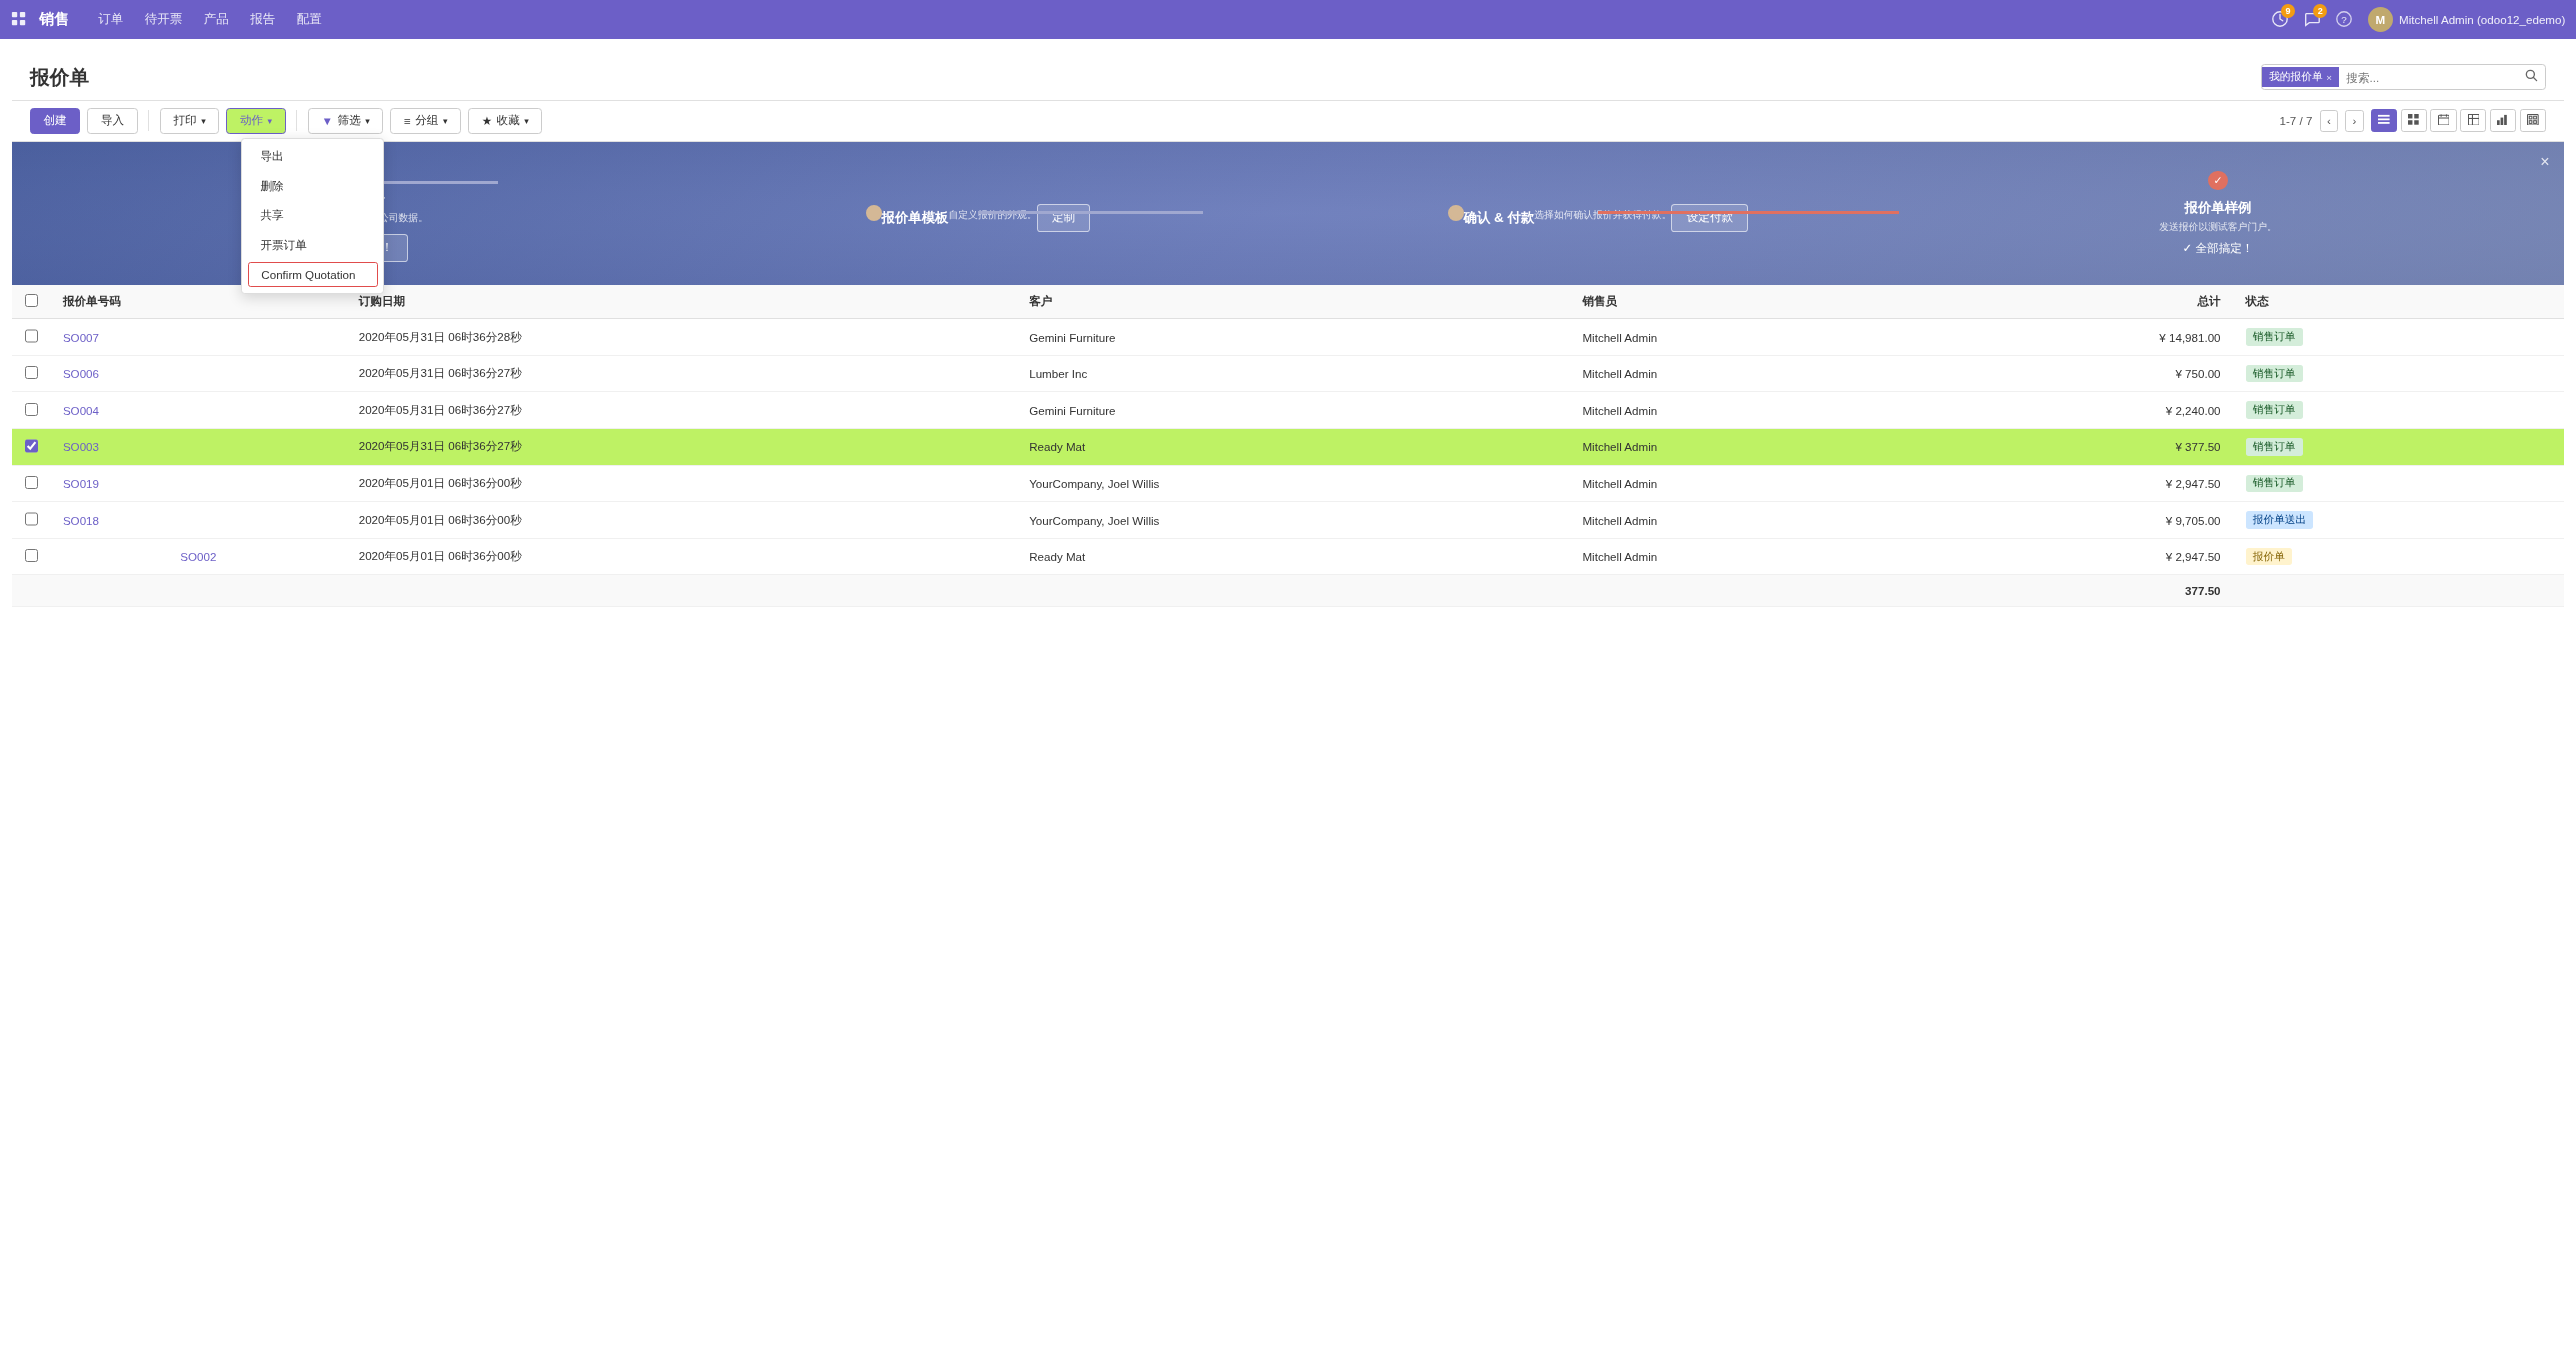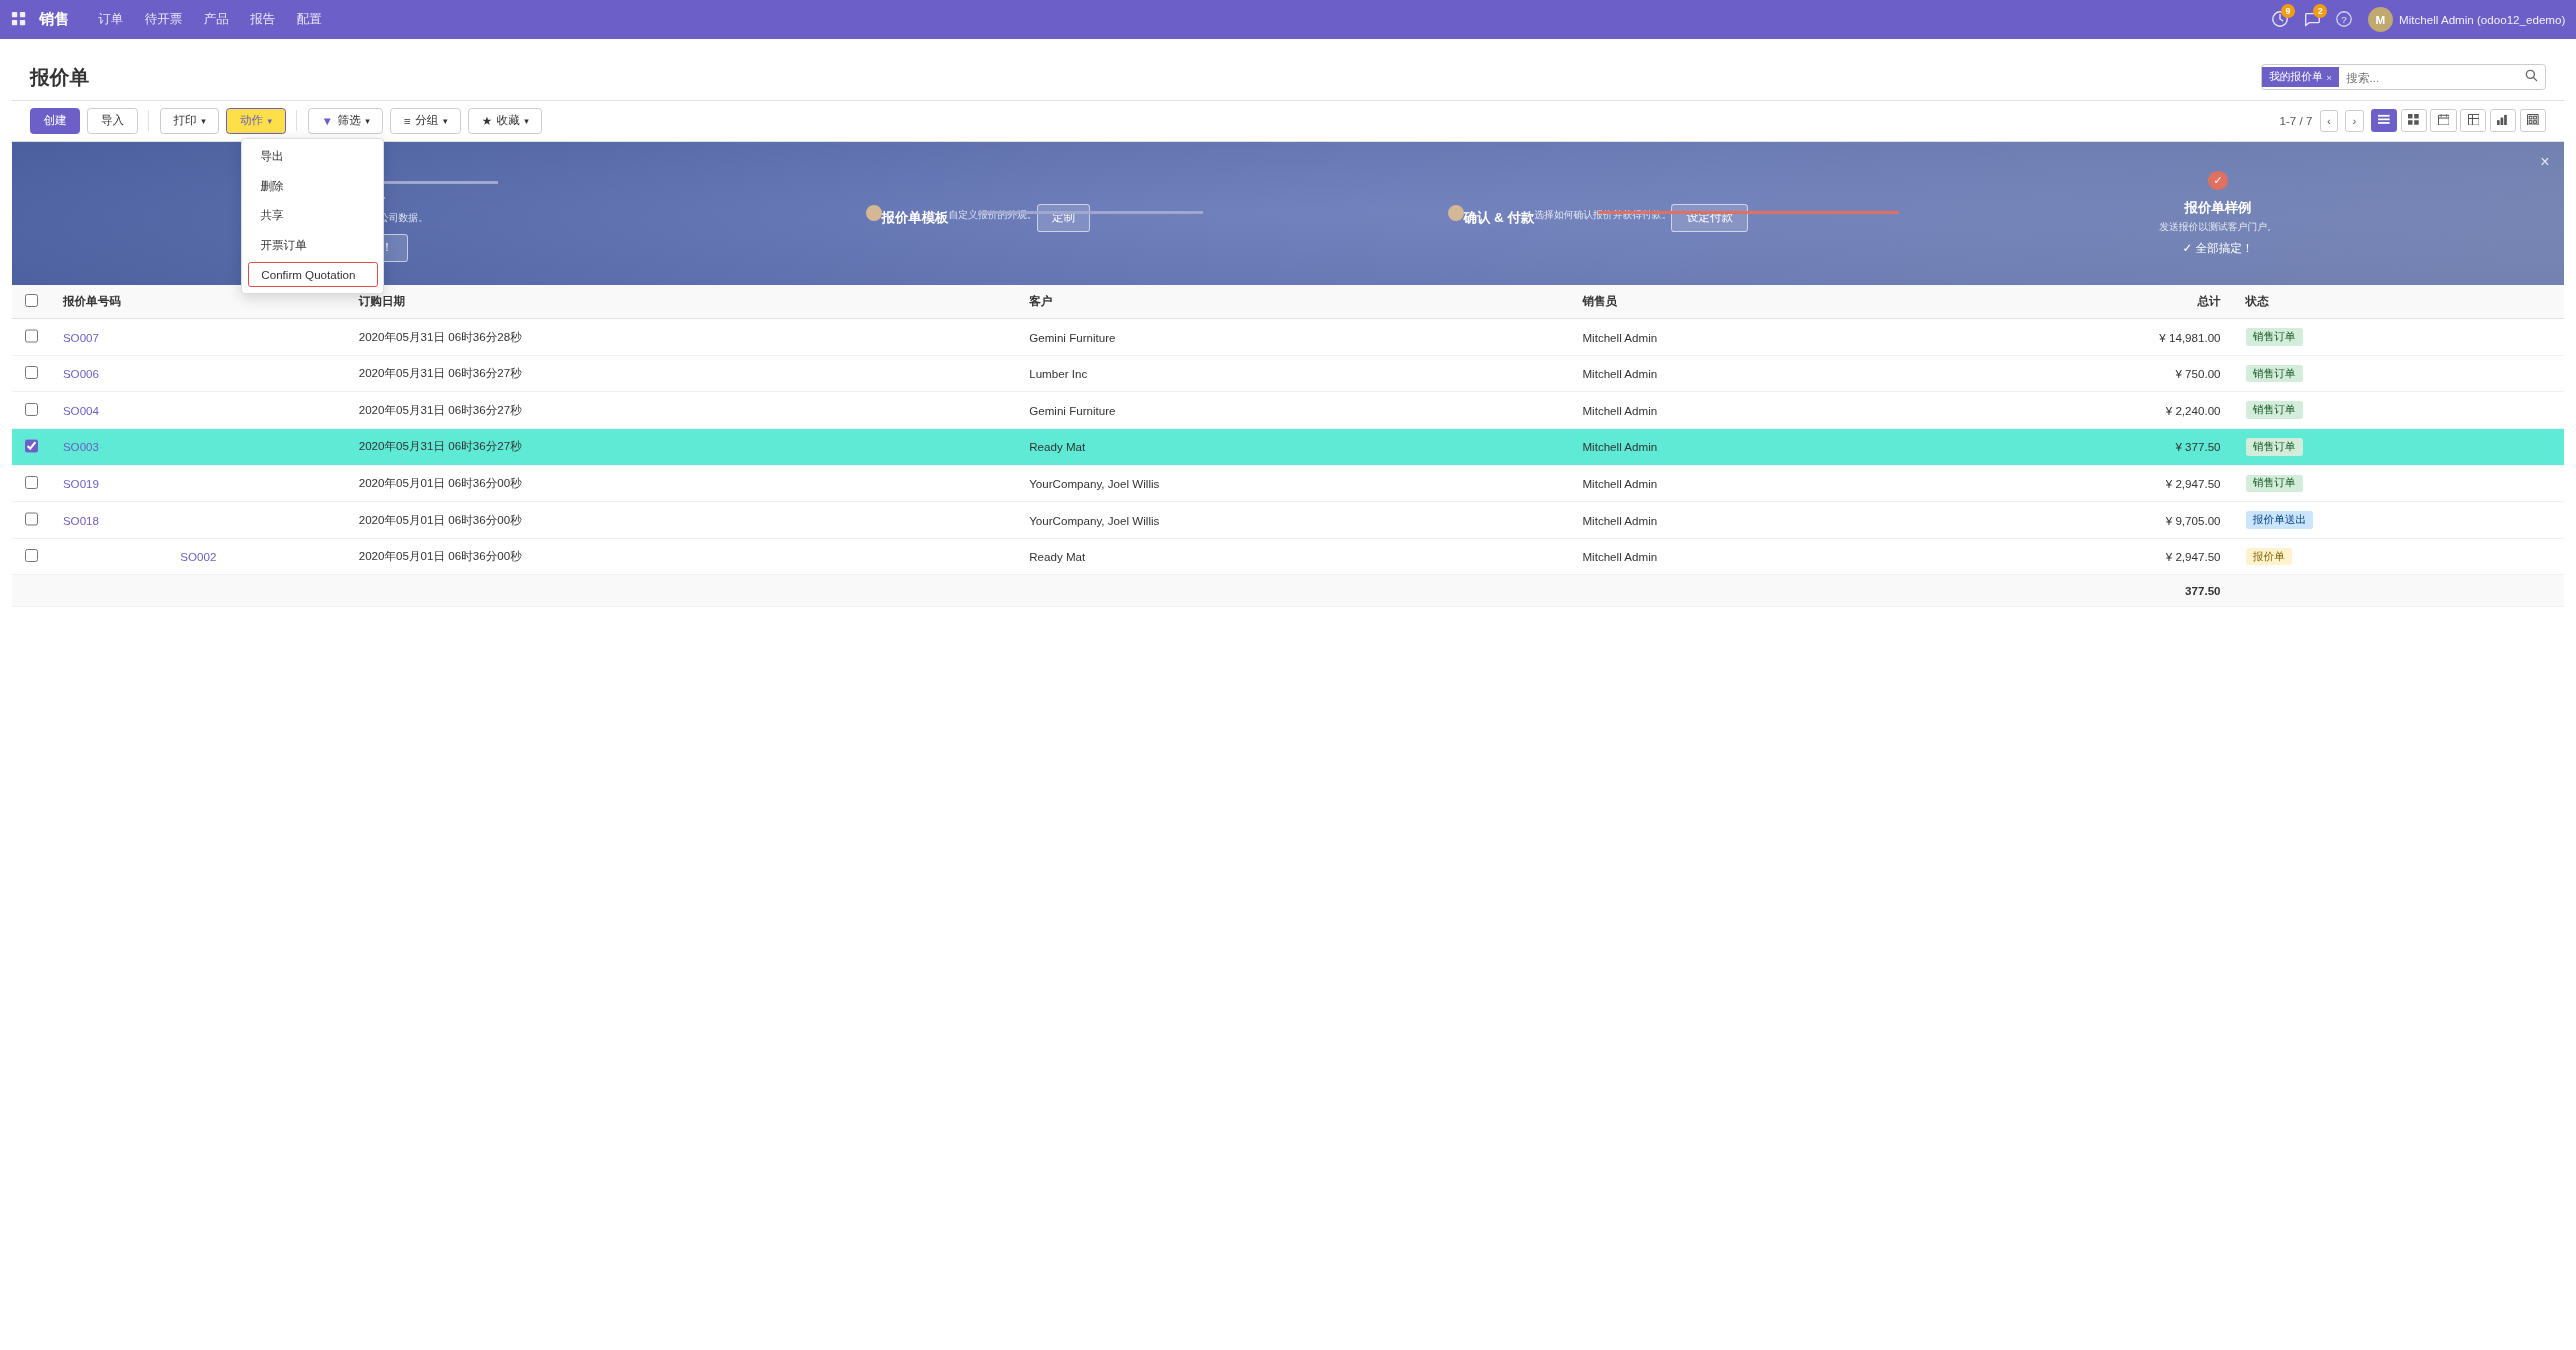--- a/index.html
+++ b/index.html
@@ -37,21 +37,21 @@
     .filter-tag { background: #6c5fc7; color: #fff; padding: 2.7px 7.2px; font-size: 10.7px; display: flex; align-items: center; gap: 3.6px; }
     .filter-tag .close-x { cursor: pointer; opacity: 0.8; font-size: 9.8px; }
     .search-input { border: none; outline: none; padding: 4.5px 7.2px; font-size: 11.6px; width: 179px; }
     .search-btn { background: none; border: none; cursor: pointer; padding: 4.5px 7.2px; color: #666; font-size: 13.4px; }
 
     
     .toolbar { padding: 7.2px 18px; display: flex; align-items: center; gap: 7.2px; border-bottom: 0.9px solid #e0e0e0; position: relative; }
     .btn { padding: 4.5px 12.5px; border-radius: 3.6px; border: 0.9px solid #ccc; cursor: pointer; font-size: 11.6px; background: #fff; color: #333; display: inline-flex; align-items: center; gap: 4.5px; }
     .btn-primary { background: #6c5fc7; color: #fff; border-color: #6c5fc7; }
     .btn-default { background: #fff; border: 0.9px solid #ccc; color: #333; }
-    .btn-active { background: #fde047; border-color: #6c5fc7; color: #6c5fc7; }
+    .btn-active { background: #bef264; border-color: #6c5fc7; color: #6c5fc7; }
     .dropdown-arrow { font-size: 9px; }
     .toolbar-right { margin-left: auto; display: flex; align-items: center; gap: 7.2px; }
     .pagination-info { font-size: 11.6px; color: #555; }
     .view-icons { display: flex; gap: 3.6px; }
     .view-icon-btn { padding: 3.6px 6.3px; border: 0.9px solid #ccc; background: #fff; cursor: pointer; color: #555; border-radius: 2.7px; font-size: 11.6px; }
     .view-icon-btn.active { background: #6c5fc7; color: #fff; border-color: #6c5fc7; }
 
     
     .dropdown-menu {
       position: absolute;
@@ -113,21 +113,21 @@
     .step-check { color: #fff; font-size: 11.6px; margin-top: 7.2px; display: flex; align-items: center; gap: 3.6px; }
 
     
     .table-container { padding: 0 0; }
     table { width: 100%; border-collapse: collapse; }
     thead tr { border-bottom: 1.8px solid #e0e0e0; background: #f9f9f9; }
     th { padding: 9px 12.5px; text-align: left; font-size: 11.6px; color: #333; font-weight: 600; white-space: nowrap; }
     th.right { text-align: right; }
     td { padding: 9px 12.5px; font-size: 11.6px; color: #333; border-bottom: 0.9px solid #f0f0f0; }
     td.right { text-align: right; }
-    tbody tr.selected { background: #5eead4; }
+    tbody tr.selected { background: #bef264; }
     .checkbox { width: 13.4px; height: 13.4px; cursor: pointer; accent-color: #6c5fc7; }
 
     
     .table-footer { background: #f9f9f9; }
     .table-footer td { font-weight: bold; border-top: 1.8px solid #e0e0e0; }
 
     
     .status-badge { display: inline-block; padding: 1.8px 7.2px; border-radius: 2.7px; font-size: 10.7px; font-weight: 500; }
     .status-sale { background: #d4edda; color: #155724; }
     .status-draft { background: #fff3cd; color: #856404; }

